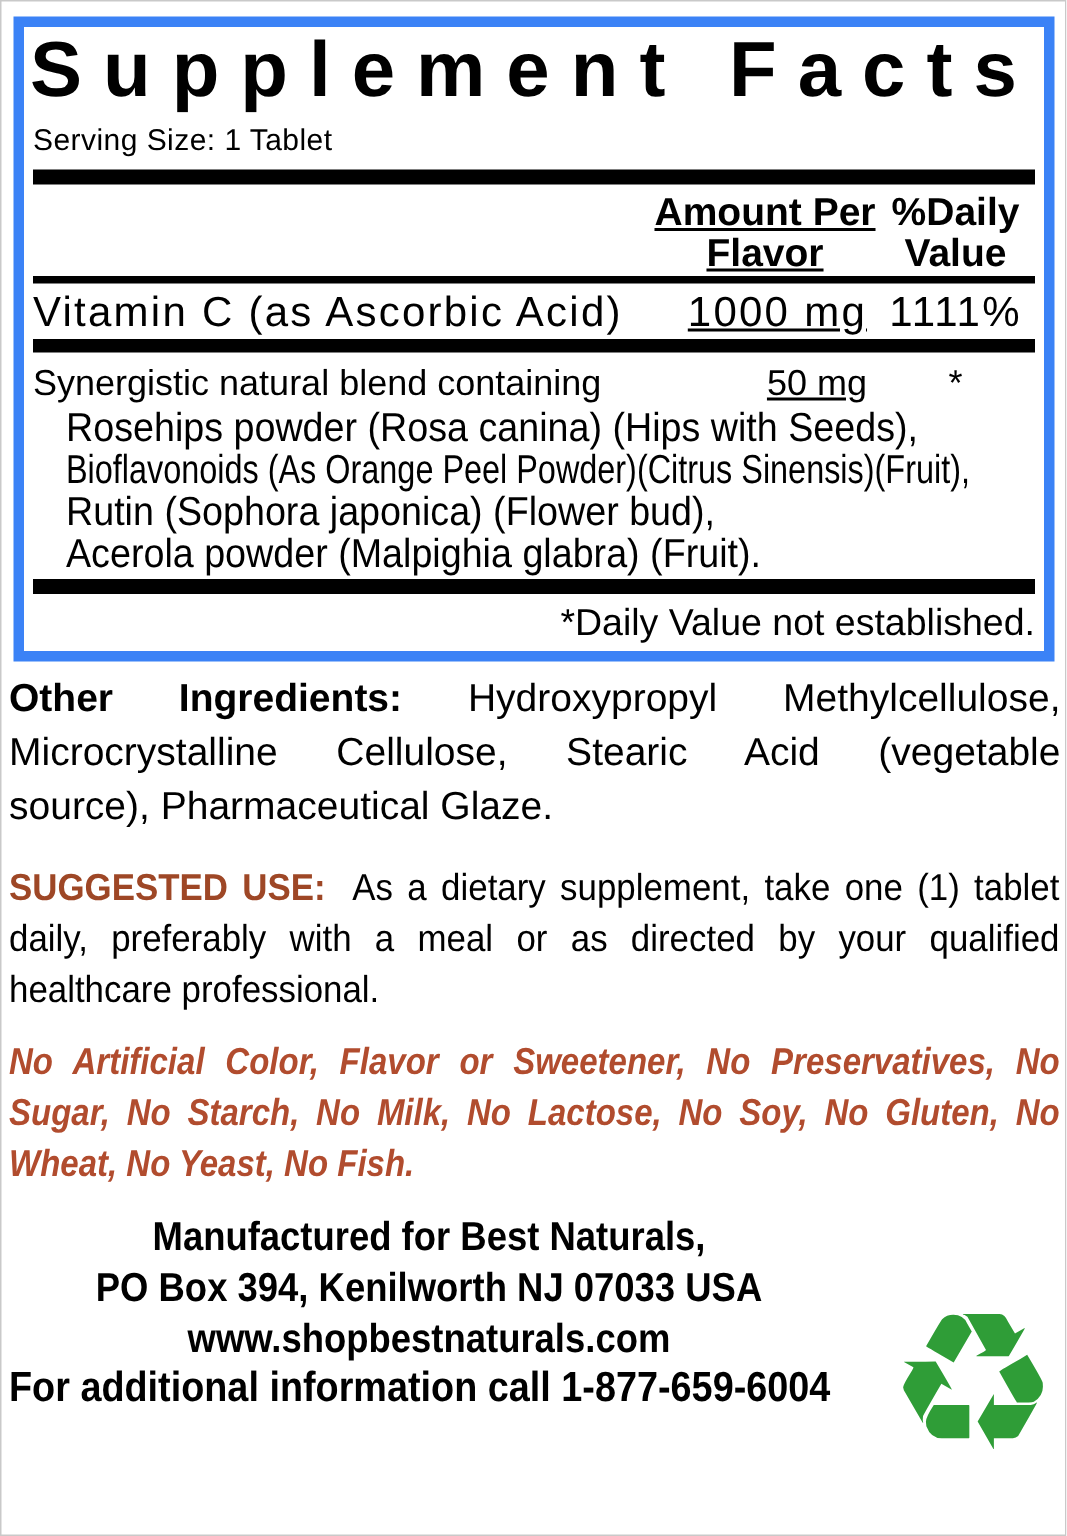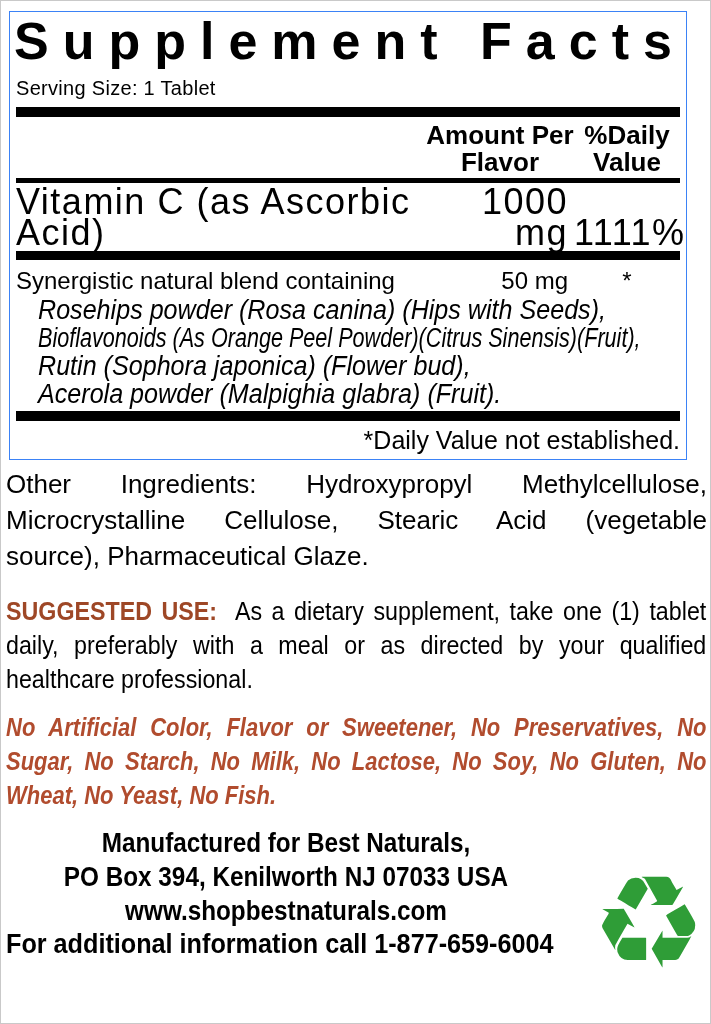--- a/index.html
+++ b/index.html
@@ -4,53 +4,53 @@
 <style>
   * { margin:0; padding:0; box-sizing:border-box; }
   html,body { background:#fff; }
   body { font-family:"Liberation Sans", sans-serif; color:#000; }
   .page {
     position:relative; width:711px; height:1024px; background:#fff;
     border:1px solid #c9c9c9; overflow:hidden;
   }
 
   
-  .sf-box { margin:10px 23px 0 8px; border:1px solid #3b82f6; padding:2px 6px 3px 6px; background:#fff; }
+  .sf-box { margin:10px 7px 0 8px; border:7px solid #3b82f6; padding:2px 6px 3px 6px; background:#fff; }
   .sf-title { font-size:52px; font-weight:bold; letter-spacing:14px; white-space:nowrap; line-height:1.05; margin:0 0 5px -2px; overflow:hidden; }
   .sf-line { font-size:20px; line-height:29px; letter-spacing:.3px; }
   .bar { background:#000; }
   .bar.b10 { height:10px; margin:4px 0 5px; }
   .bar.b5  { height:5px;  margin:2px 0 3px; }
   .bar.b9  { height:9px;  margin:3px 0 5px; }
   .bar.b10b{ height:10px; margin:3px 0 4px; }
 
   .cols { display:flex; align-items:flex-end; }
   .col-name { flex:1; }
-  .col-amount { width:148px; text-align:right; padding-right:6px; }
+  .col-amount { width:148px; text-align:right; padding-right:6px;text-decoration:underline; }
   .col-dv { width:106px; text-align:center; }
 
   .hdr { font-weight:bold; font-size:26px; line-height:27px; }
   .hdr .col-amount { text-align:center; padding-right:0; }
 
-  .nrow { font-size:36px; line-height:31px; letter-spacing:1.5px; }
+  .nrow { font-size:28px; line-height:31px; letter-spacing:1.5px; }
   .nrow .col-name { letter-spacing:1.5px; }
 
   .blend-row { font-size:24px; line-height:31px; margin-top:2px; }
-  .blend-components { padding-left:22px;font-style:italic; }
+  .blend-components { padding-left:22px; }
   .bcomp { font-size:27px; line-height:28px; white-space:nowrap; transform:scaleX(.93); transform-origin:0 50%; }
   .bcomp.narrow { transform:scaleX(.80); }
   .footnote { font-size:25px; line-height:28px; padding:1px 0 2px;text-align:right; }
 
   
   .para { margin:0 5px 0 5px; }
   .jline { text-align:justify; text-align-last:justify; white-space:normal; }
   .jline.last { text-align:left; text-align-last:left; }
 
   .oi { margin-top:6px; font-size:26px; line-height:36px; width:701px; }
-  .oi-head { font-weight:normal; }
+  .oi-head { font-weight:bold; }
 
   .su { margin-top:20px; font-size:25px; line-height:34px; width:753px; transform:scaleX(.93); transform-origin:0 0; }
   .su-head { font-weight:bold; color:#9e4726; }
 
   .claims { margin-top:14px; font-size:25px; line-height:34px; font-weight:bold; font-style:italic;
             color:#b14c2e; width:796px; transform:scaleX(.88); transform-origin:0 0; }
 
   
   .mfg { margin:14px 0 0 5px; width:560px; text-align:center; font-weight:bold;
          font-size:27px; line-height:34px; transform:scaleX(.9); transform-origin:50% 0; }

